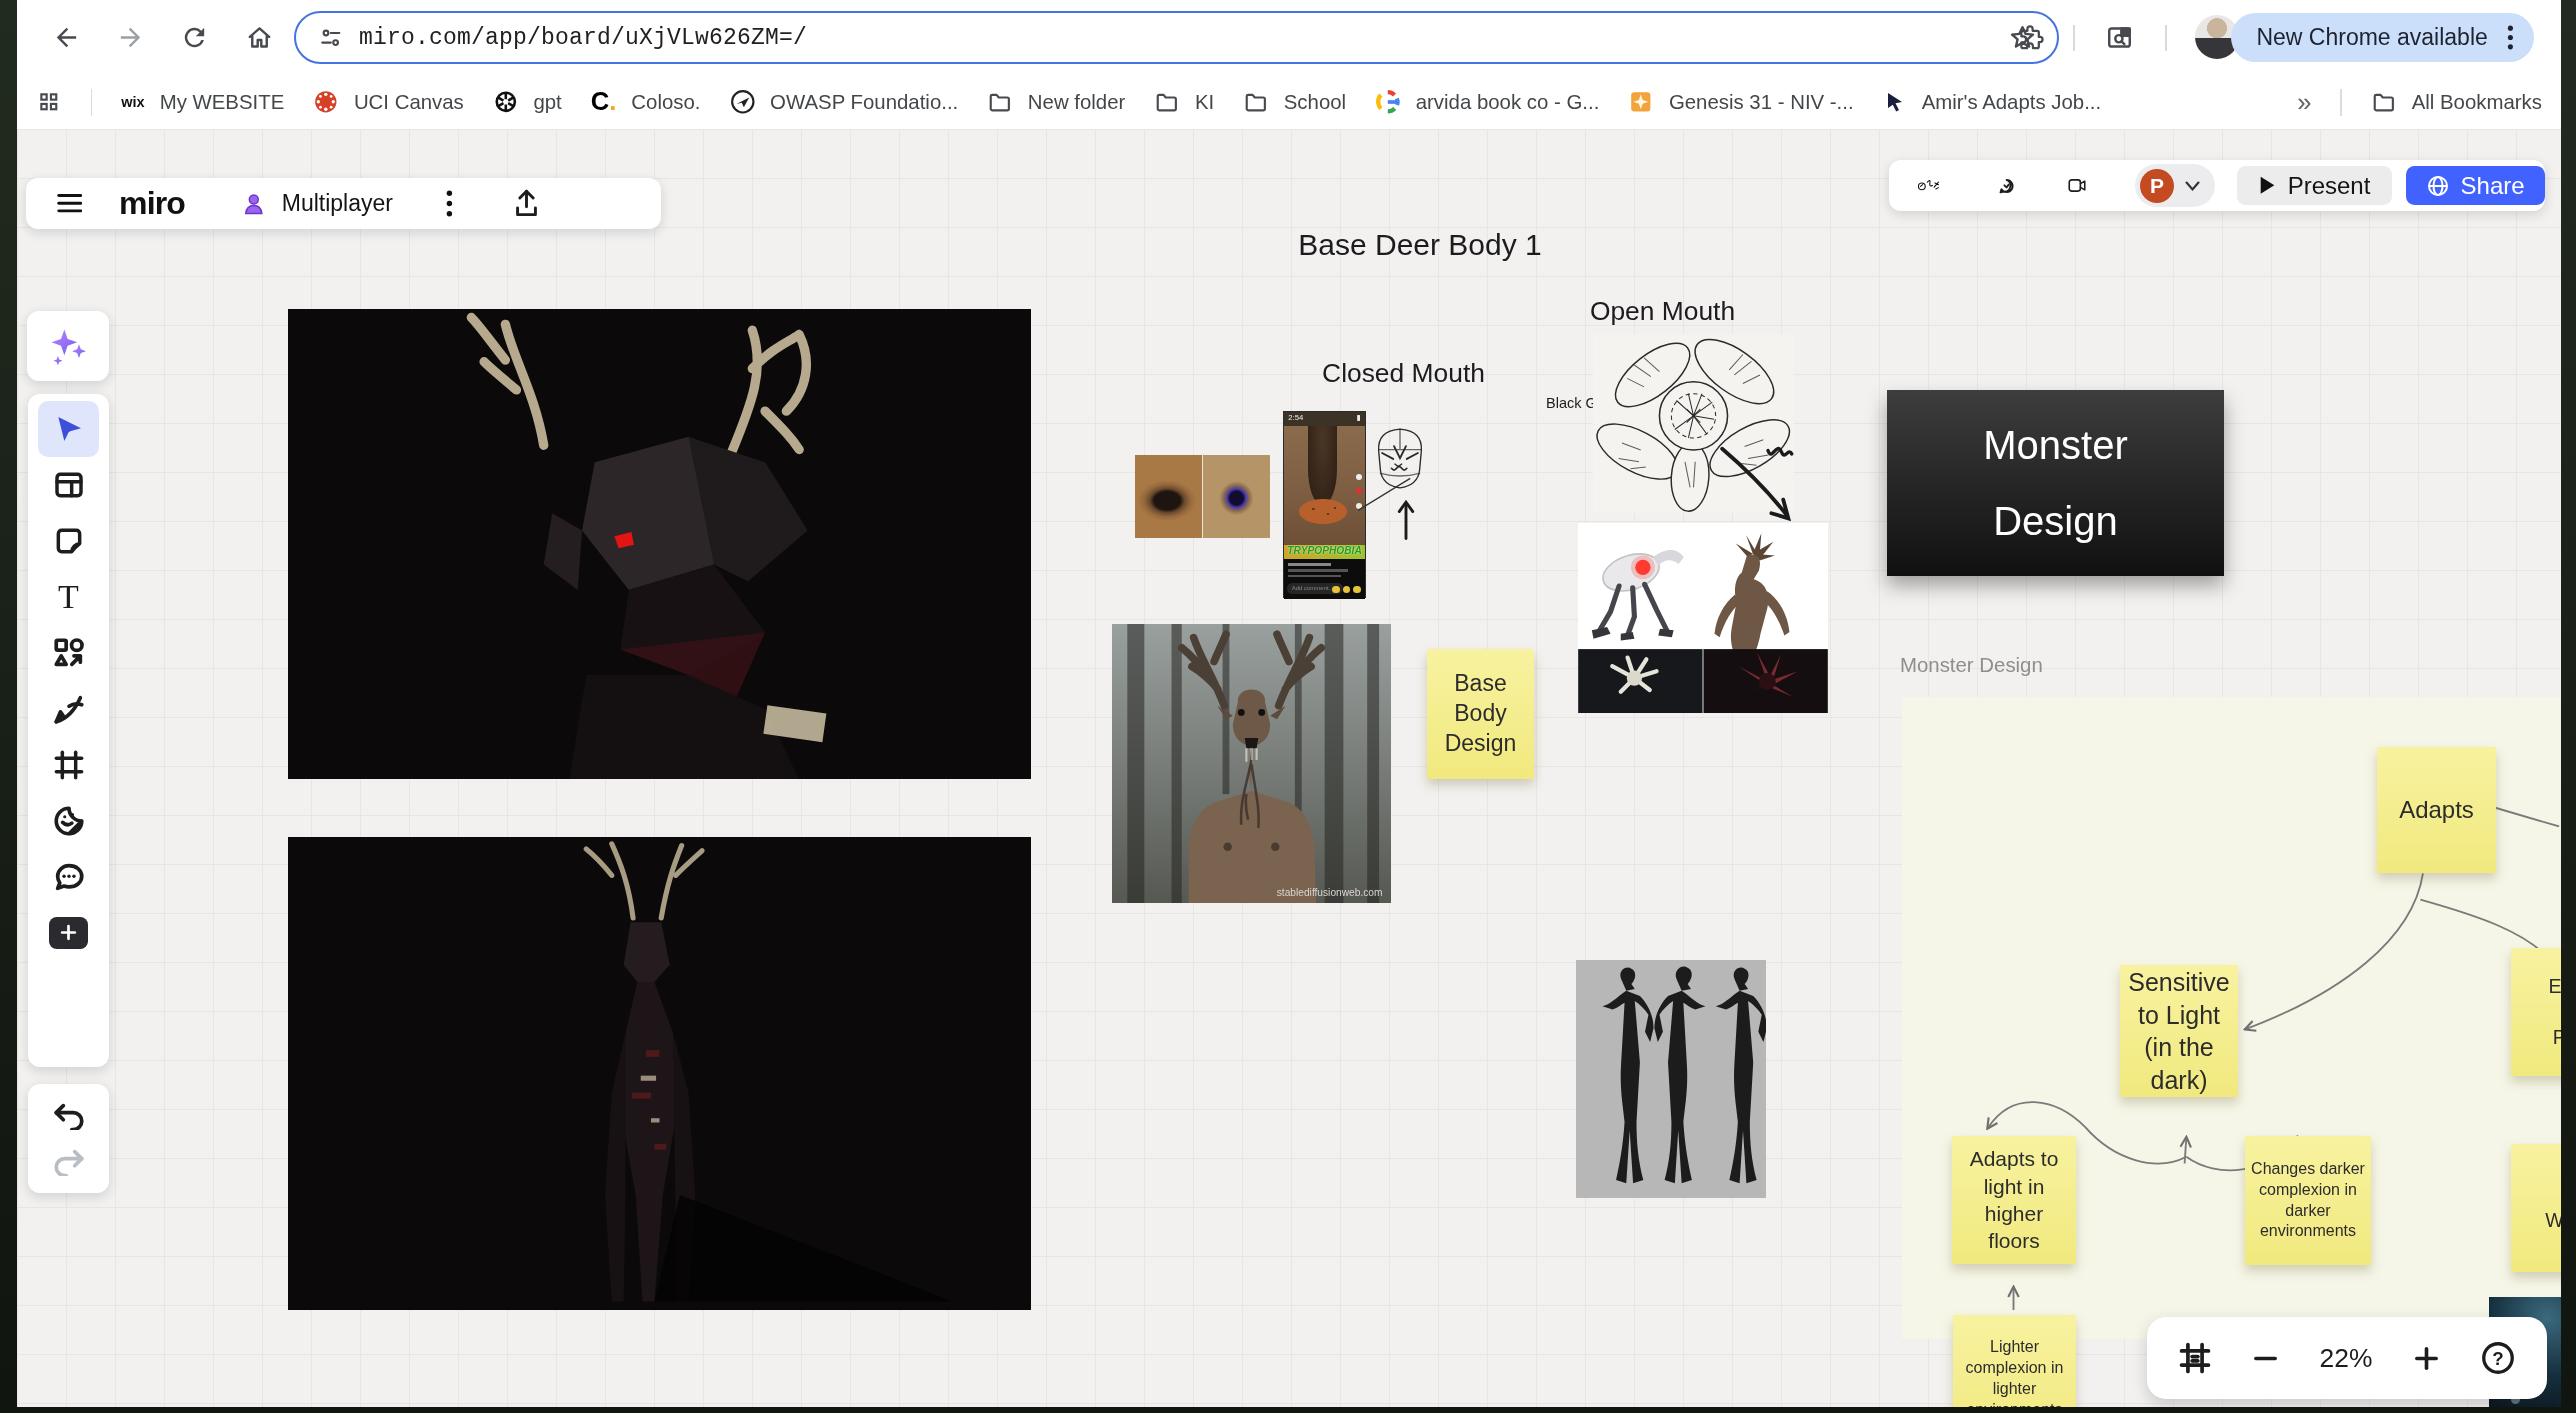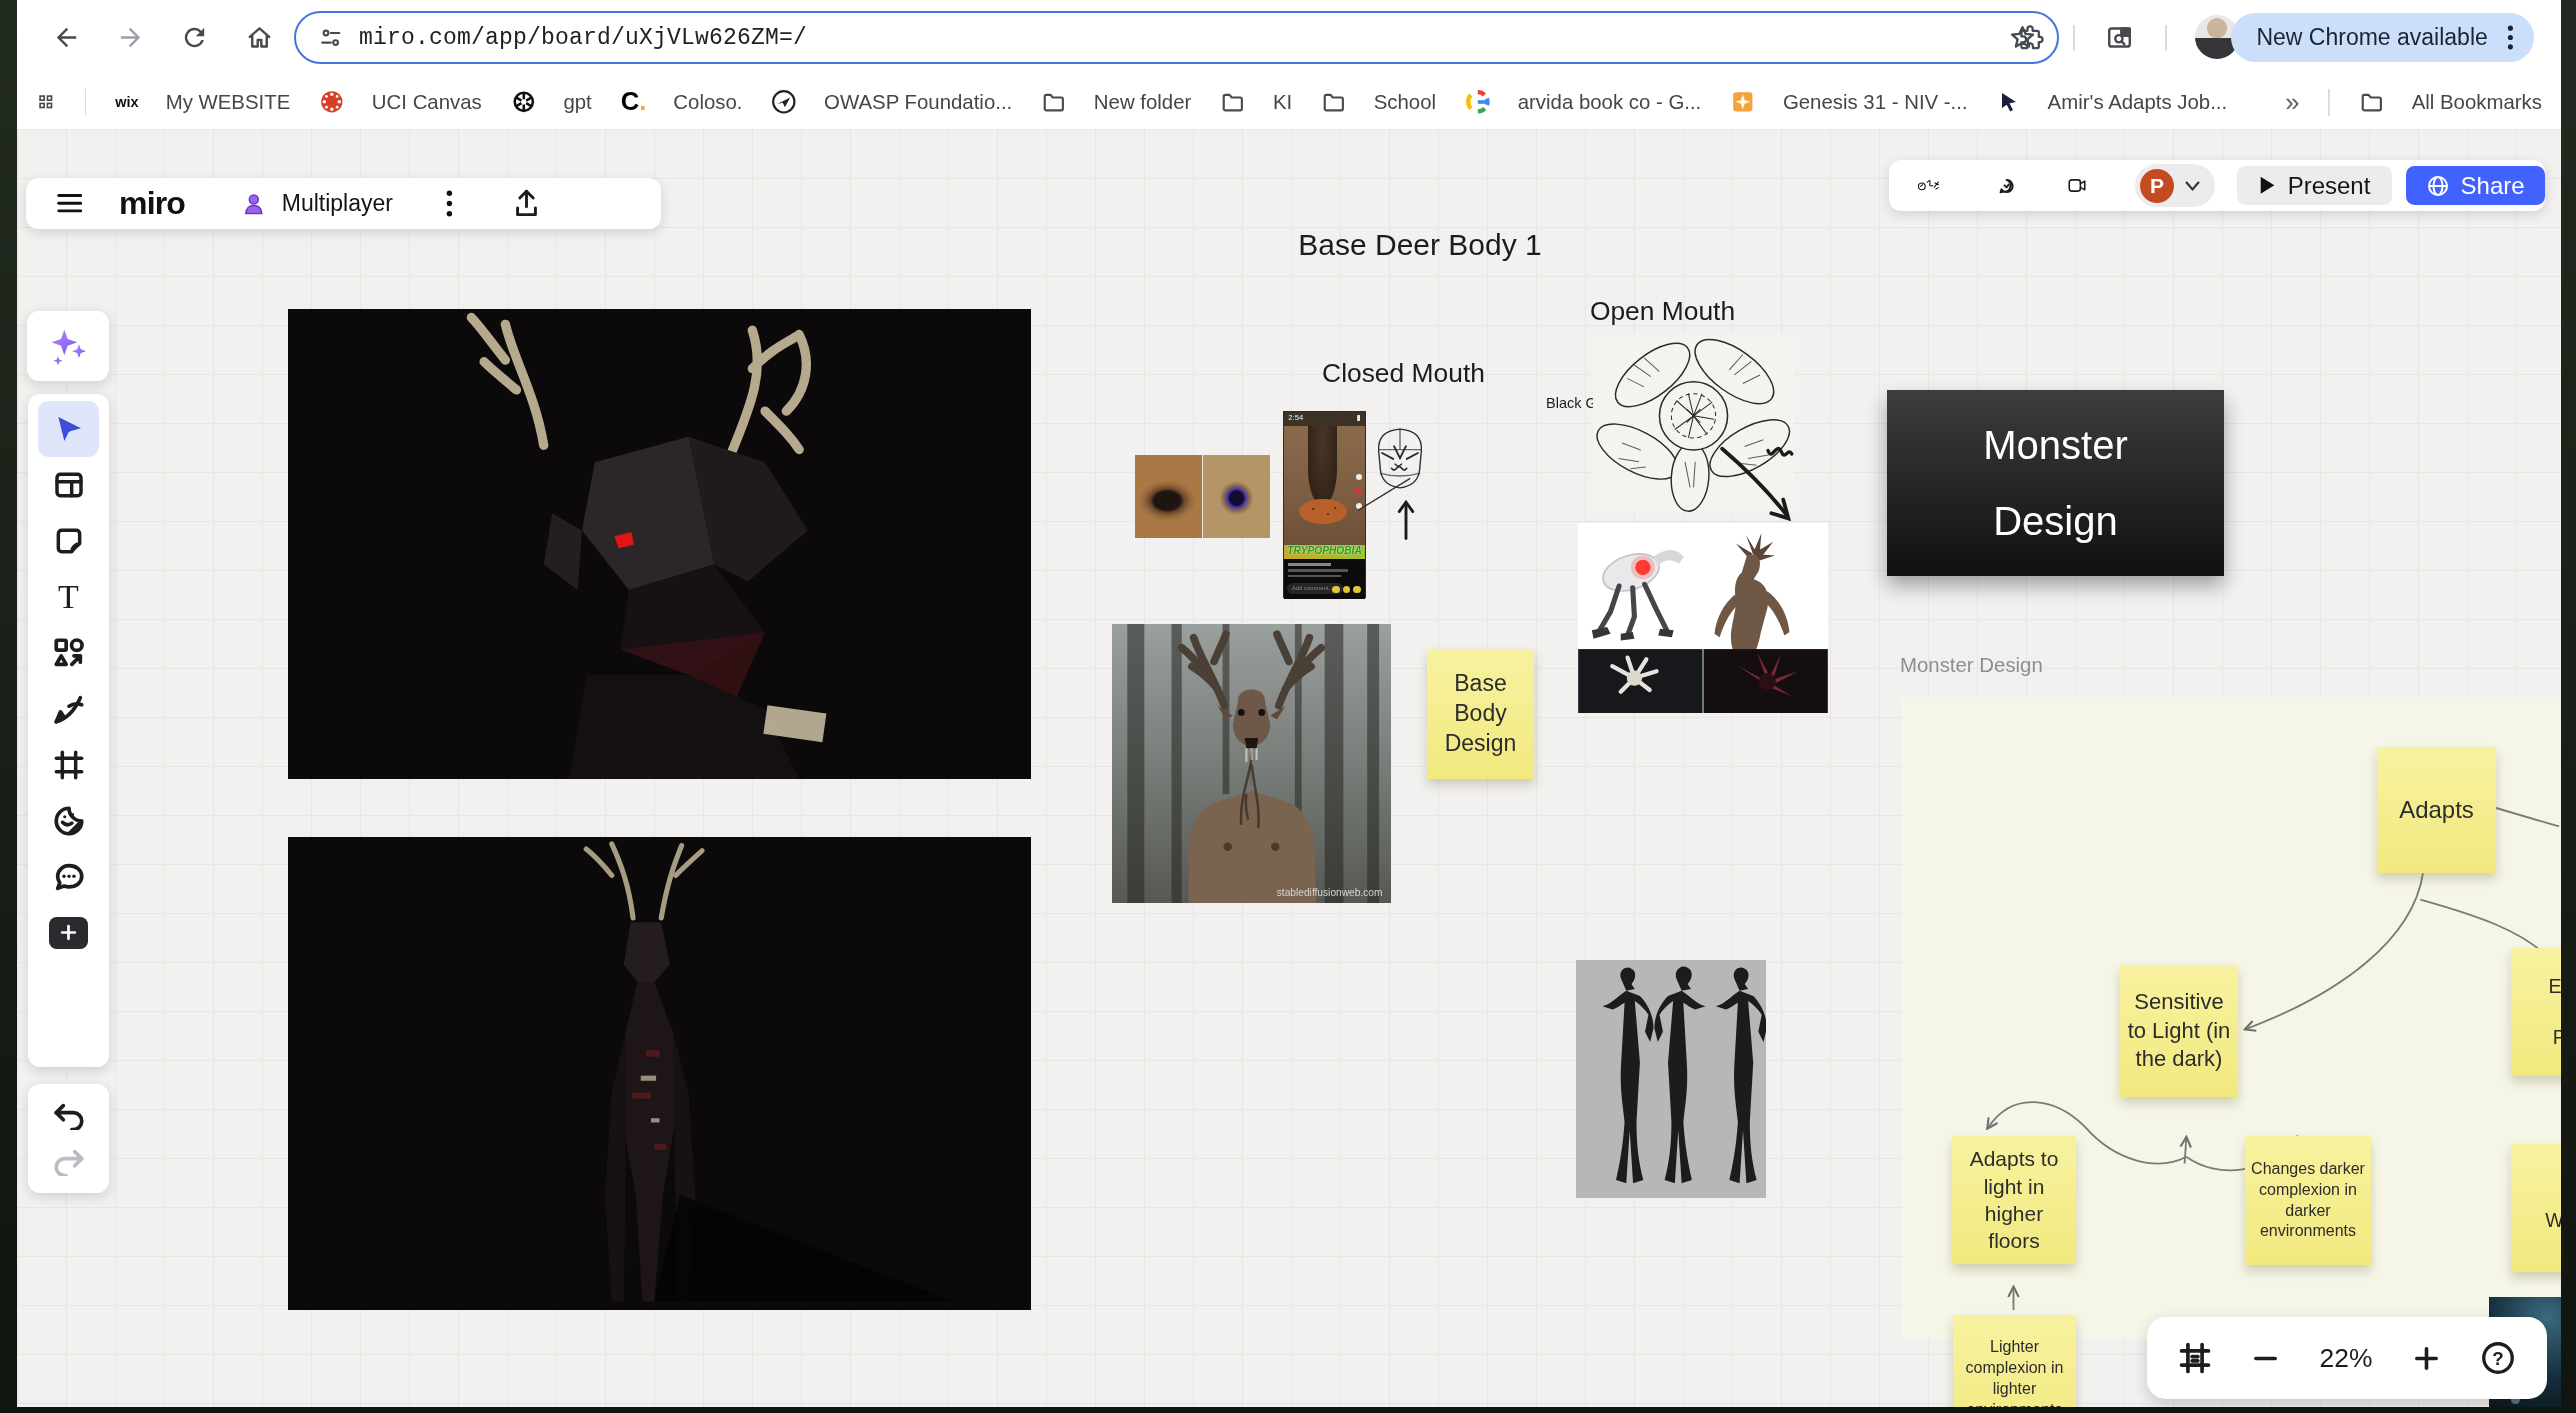--- a/index.html
+++ b/index.html
@@ -7,21 +7,21 @@
        font-family:"Liberation Sans",sans-serif;position:relative;}
   .window{position:absolute;left:17px;top:0;width:2544px;height:1407px;background:#fff;overflow:hidden;}
   
   .cbar{position:absolute;left:0;top:0;width:100%;height:75px;background:#ffffff;}
   .bbar{position:absolute;left:0;top:75px;width:100%;height:55px;background:#ffffff;border-bottom:0.9px solid #e8e8e8;
         display:flex;align-items:center;gap:29px;padding:0 19px;box-sizing:border-box;color:#44474a;font-size:20.4px;white-space:nowrap;}
   .cicon{position:absolute;top:20.4px;width:34px;height:34px;display:flex;align-items:center;justify-content:center;}
   .urlpill{position:absolute;left:277px;top:11px;width:1765px;height:53px;border-radius:26.4px;background:#fff;
            border:2.6px solid #4573df;box-sizing:border-box;display:flex;align-items:center;font-family:Liberation Mono, monospace;}
   .urltext{font-size:23px;color:#202124;margin-left:15.3px;letter-spacing:0.2px;}
-  .bmitem{display:flex;align-items:center;gap:27px;flex:0 0 auto;}
+  .bmitem{display:flex;align-items:center;gap:15px;flex:0 0 auto;}
   .vdiv{width:1.7px;height:27px;background:#dadce0;flex:0 0 auto;}
   .updatepill{position:absolute;right:27px;top:12.8px;height:49px;background:#cbdffb;border-radius:25px;
               display:flex;align-items:center;padding:0 20.4px 0 25.6px;gap:19px;color:#1d2330;font-size:23px;}
   .avatar-photo{position:absolute;left:2178px;top:15.3px;width:44px;height:44px;border-radius:50%;
       background:radial-gradient(circle at 50% 30%,#c9b49c 0 26%,transparent 27%),linear-gradient(#e9e7e5 52%,#35353a 53%);}
   
   .card{position:absolute;background:#fff;border-radius:12px;box-shadow:0 3.4px 12px rgba(20,20,40,.14);}
   .tl-card{left:8.5px;top:160px;width:635px;height:51px;display:flex;align-items:center;margin-top:18px;}
   .tr-card{left:1872px;top:160px;width:656px;height:51px;display:flex;align-items:center;}
   .miro-logo{font-size:32px;font-weight:bold;color:#111;letter-spacing:-0.9px;}
@@ -491,21 +491,21 @@
         <path d="M609 238 C680 258 728 275 758 305"></path>
         <path d="M697 130 C725 138 748 145 772 152"></path>
         <path d="M465 515 C430 562 370 566 334 540"></path>
         <path d="M334 540 C300 558 250 545 215 505 C180 470 130 462 101 506" marker-end="url(#ah)"></path>
         <path d="M332 548 L334 518" marker-end="url(#ah)"></path>
         <path d="M131 720 L131 694" marker-end="url(#ah)"></path>
       </g>
     </svg>
 
     <div class="sticky abs" style="left:2360px;top:618px;width:119px;height:126px;font-size:24px">Adapts</div>
-    <div class="sticky abs" style="left:2103px;top:836px;width:118px;height:132px;font-size:22px">Sensitive to Light (in the dark)</div>
+    <div class="sticky abs" style="left:2103px;top:836px;width:118px;height:132px;font-size:25px">Sensitive to Light (in the dark)</div>
     <div class="sticky abs pre" style="left:2494px;top:819px;width:124px;height:128px;font-size:19.6px">Echol
 S
 Perc</div>
     <div class="sticky abs" style="left:1935px;top:1007px;width:124px;height:128px;font-size:21px">Adapts to light in higher floors</div>
     <div class="sticky abs" style="left:2228px;top:1007px;width:126px;height:129px;font-size:16px">Changes darker complexion in darker environments</div>
     <div class="sticky abs pre" style="left:2494px;top:1015px;width:124px;height:128px;font-size:19.6px">So
 Whale</div>
     <div class="sticky abs" style="left:1936px;top:1186px;width:123px;height:128px;font-size:16px">Lighter complexion in lighter environments</div>
 
     <div class="abs" style="left:2472px;top:1168px;width:72px;height:110px;background:radial-gradient(circle at 80% 20%,#3d6b80,#16303e 55%,#0b161c);">

